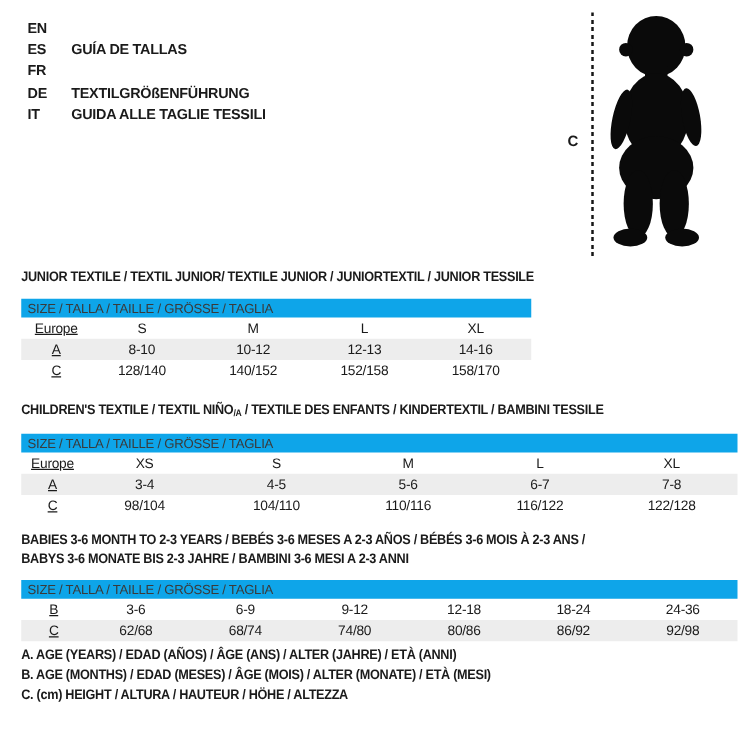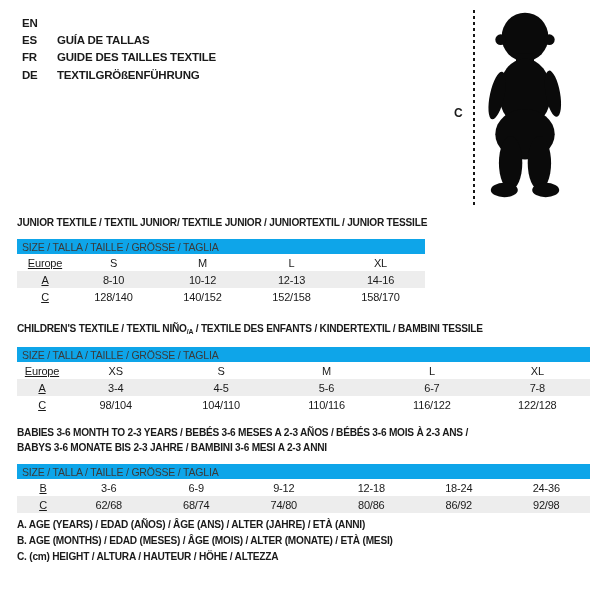--- a/index.html
+++ b/index.html
@@ -54,25 +54,28 @@
   <div class="lang-block">
     <div class="lang-row">
       <span>EN</span>
     </div>
     <div class="lang-row">
       <span>ES</span>
       <span>GUÍA DE TALLAS</span>
     </div>
     <div class="lang-row">
       <span>FR</span>
-      <span>GUIDE DES TAILLES TEXTILE</span>
     </div>
     <div class="lang-row">
       <span>DE</span>
       <span>TEXTILGRÖßENFÜHRUNG</span>
+    </div>
+    <div class="lang-row">
+      <span>IT</span>
+      <span>GUIDA ALLE TAGLIE TESSILI</span>
     </div>
   </div>
 
   <div class="figure">
     <span class="c-label">C</span>
     <div class="dash-line"></div>
     <svg class="baby-svg" viewBox="0 0 100 220" xmlns="http://www.w3.org/2000/svg">
       <g fill="#0a0a0a">
         <ellipse cx="50" cy="30" rx="26" ry="27"></ellipse>
         <circle cx="23" cy="33" r="6"></circle>

